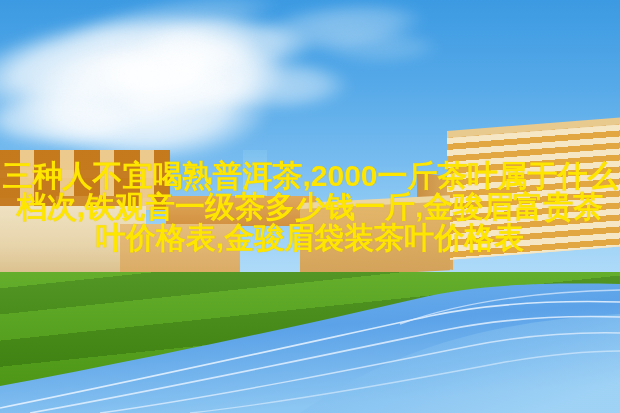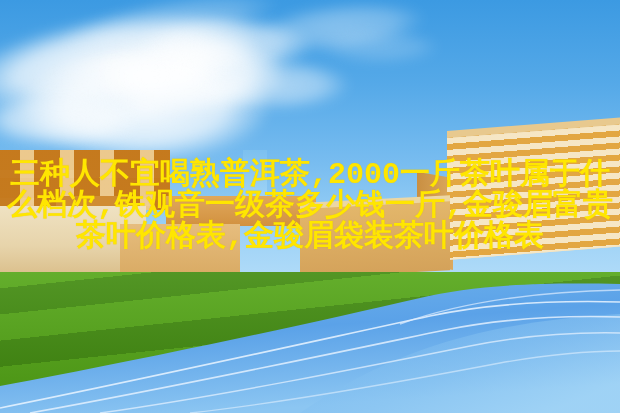--- a/index.html
+++ b/index.html
@@ -133,21 +133,21 @@
   .track{
     position:absolute;left:0;top:262px;width:620px;height:151px;
     overflow:hidden;
   }
   .track svg{position:absolute;left:0;top:0;}
 
   
   .headline{
     position:absolute;left:0;top:160px;width:620px;
     text-align:center;
-    font-family:Liberation Mono, monospace;
+    font-family:Liberation Sans, sans-serif;
     font-weight:700;
     font-size:30px;
     line-height:31px;
     color:#ffe600;
     letter-spacing:0px;
     word-break:break-all;
     padding:0 2px;
     box-sizing:border-box;
     text-shadow:0 0 1px rgba(190,140,0,.35);
   }

